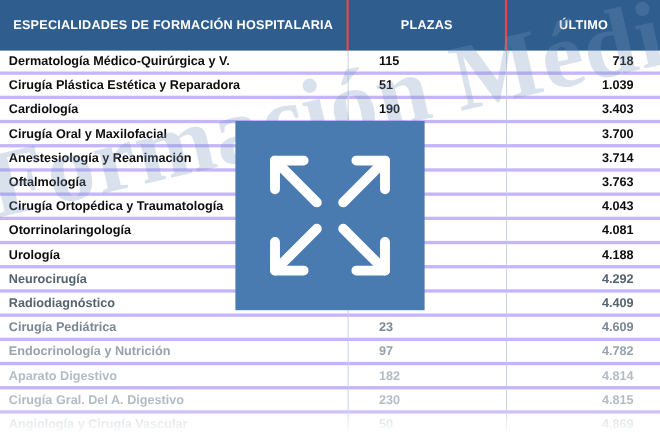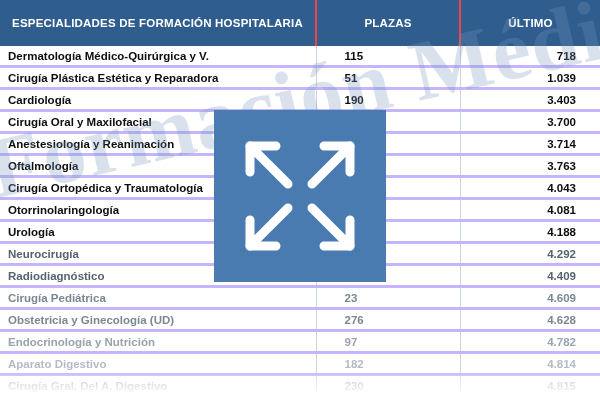--- a/index.html
+++ b/index.html
@@ -207,25 +207,20 @@
         <tr class="f1">
           <td class="name">Radiodiagnóstico</td>
           <td class="num">272</td>
           <td class="last">4.409</td>
         </tr>
         <tr class="f2">
           <td class="name">Cirugía Pediátrica</td>
           <td class="num">23</td>
           <td class="last">4.609</td>
         </tr>
-        <tr class="f2">
-          <td class="name">Obstetricia y Ginecología (UD)</td>
-          <td class="num">276</td>
-          <td class="last">4.628</td>
-        </tr>
         <tr class="f3">
           <td class="name">Endocrinología y Nutrición</td>
           <td class="num">97</td>
           <td class="last">4.782</td>
         </tr>
         <tr class="f4">
           <td class="name">Aparato Digestivo</td>
           <td class="num">182</td>
           <td class="last">4.814</td>
         </tr>

